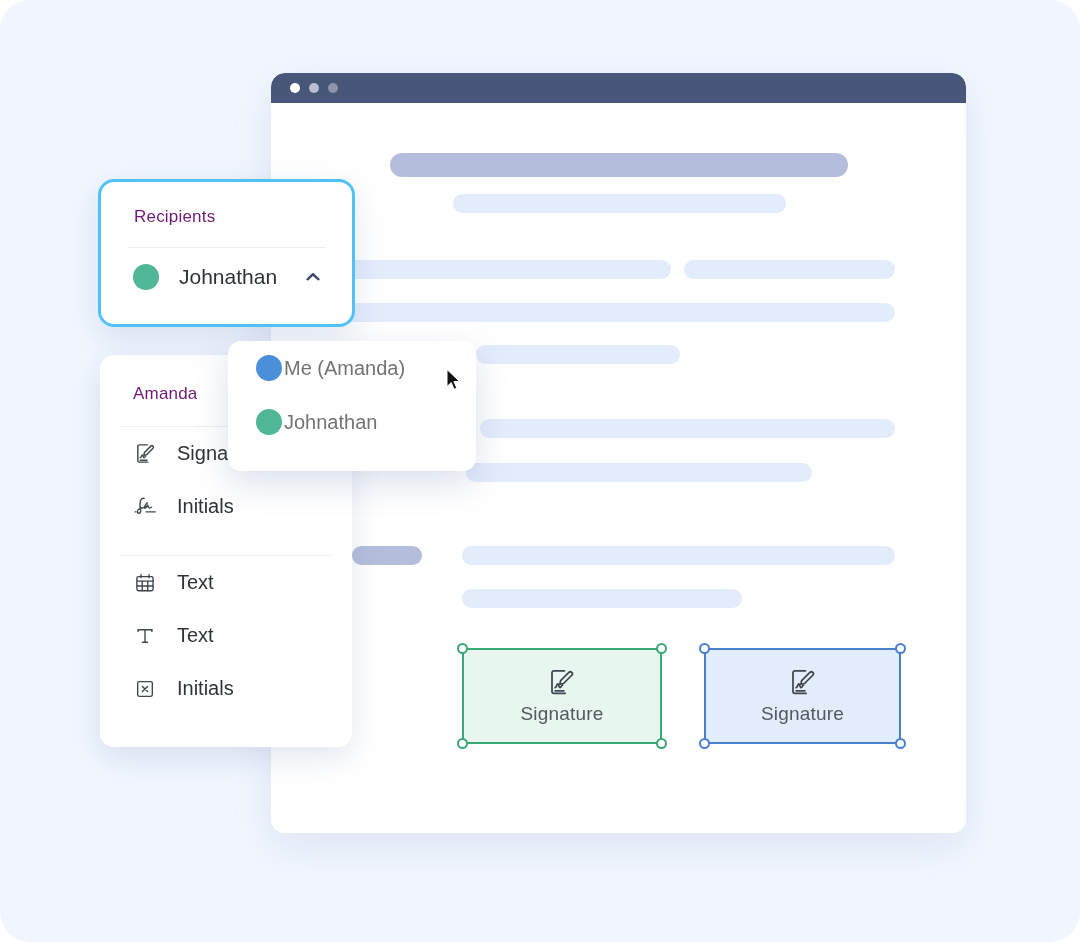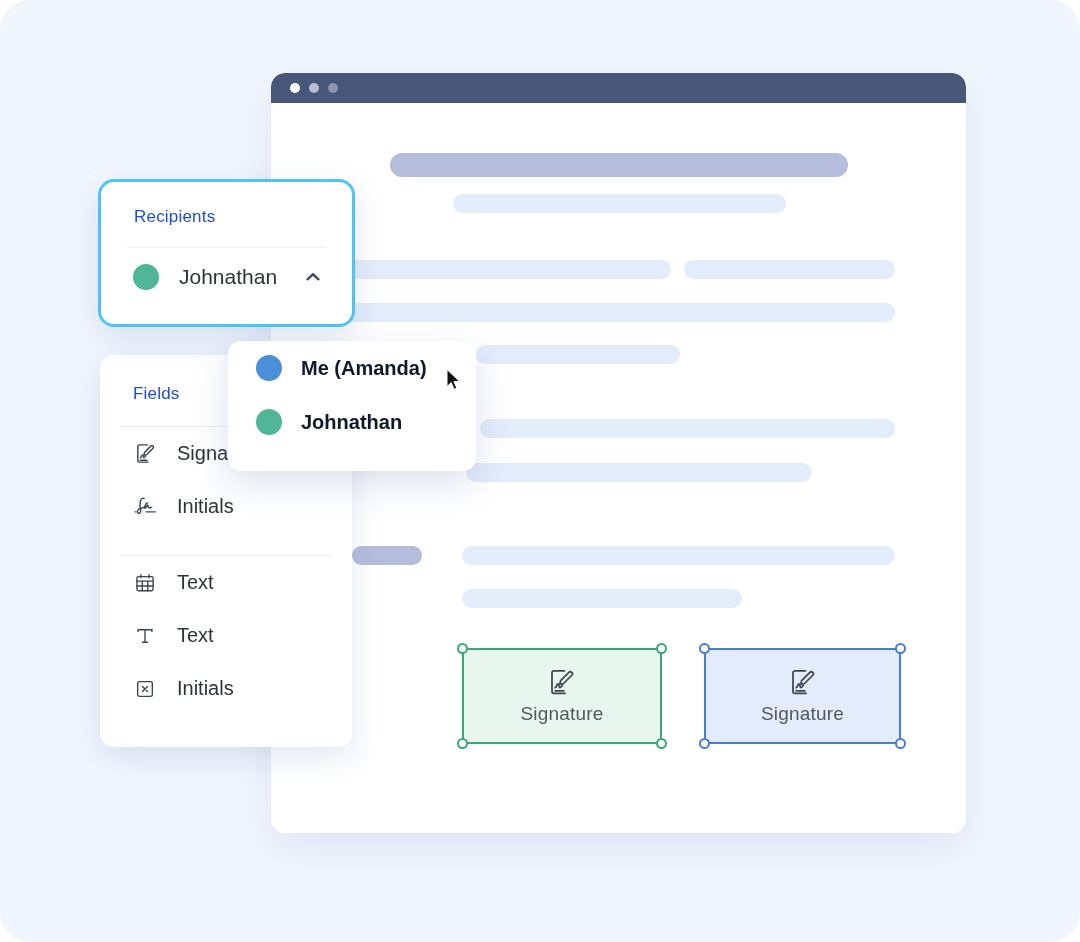--- a/index.html
+++ b/index.html
@@ -111,21 +111,21 @@
   }
   #recipients-card {
     left: 98px; top: 179px;
     width: 257px; height: 148px;
     border: 3px solid #4fc3f7;
     box-sizing: border-box;
     border-radius: 16px;
   }
   .card-header {
     font-size: 17px;
-    color: #1d4ed8;
+    color: #701a75;
     padding: 25px 0 0 33px;
     letter-spacing: .2px;
   }
   .divider {
     height: 1px;
     background: #eceff3;
     margin: 20px 26px 0 26px;
   }
   .recipient-row {
     display: flex;
@@ -185,23 +185,22 @@
     box-shadow: 0 12px 34px rgba(90, 115, 165, 0.22);
   }
   .dd-item {
     display: flex;
     align-items: center;
     height: 54px;
     padding-left: 28px;
   }
   .dd-item .dd-name {
     font-size: 20px;
-    color: #0f172a;
-    margin-left: 19px;
-    font-weight: bold;
+    color: #737373;
+    margin-left: 2px;
   }
 
   
   #cursor {
     position: absolute;
     left: 445px; top: 368px;
     width: 18px; height: 24px;
   }
 </style>
 </head>
@@ -258,21 +257,21 @@
             <span class="handle h-tl"></span>
             <span class="handle h-tr"></span>
             <span class="handle h-bl"></span>
             <span class="handle h-br"></span>
           </div>
         </div>
     </div>
   </div>
 
   <div class="card" id="fields-card">
-    <div class="card-header">Fields</div>
+    <div class="card-header">Amanda</div>
     <div class="divider"></div>
 
     <div class="field-item">
       <span class="ficon">
         <svg width="23" height="23" viewBox="0 0 24 24" fill="none" stroke="currentColor" stroke-width="1.5" stroke-linecap="round" stroke-linejoin="round">
           <path d="M14 3H5.5A1.5 1.5 0 0 0 4 4.5v15A1.5 1.5 0 0 0 5.5 21h9"></path>
           <path d="M6.5 16.5c1.1 0 1.3-3 2.2-3s.7 3 1.7 3 1.2-2 2-2"></path>
           <path d="M6.5 19h7"></path>
           <path d="M19.8 4.2a1.7 1.7 0 0 1 0 2.4l-6.6 6.6-2.9.6.6-2.9 6.6-6.6a1.7 1.7 0 0 1 2.3 0z"></path>
         </svg>

